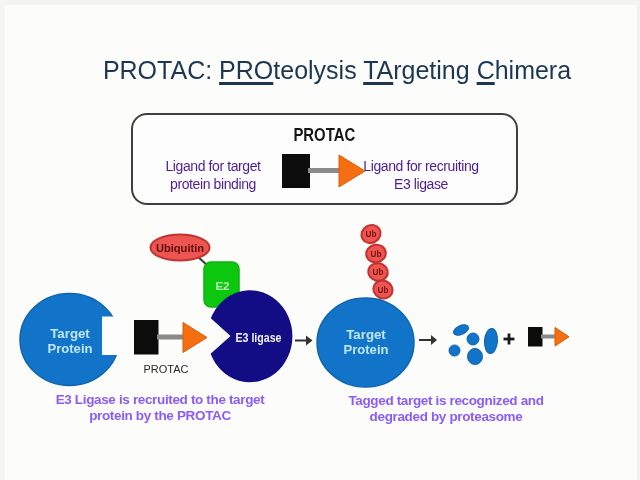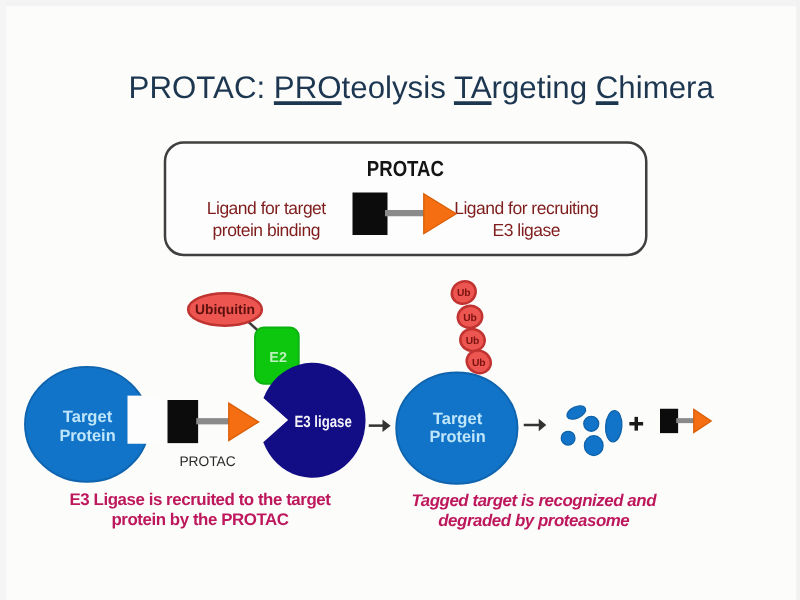--- a/index.html
+++ b/index.html
@@ -4,26 +4,26 @@
 <style>
   html,body{margin:0;padding:0;}
   body{width:640px;height:480px;background:#fcfcfb;font-family:"Liberation Sans",sans-serif;position:relative;overflow:hidden;}
   .edge-top{position:absolute;left:0;top:0;width:640px;height:5px;background:#f3f3f3;}
   .edge-left{position:absolute;left:0;top:0;width:5px;height:480px;background:#f5f5f5;}
   .title{position:absolute;left:0;top:56px;width:640px;text-align:center;color:#1d3751;font-size:25px;letter-spacing:0px;padding-left:17px;}
   .title u{text-underline-offset:3px;text-decoration-thickness:2.5px;}
   .pbox{position:absolute;left:131px;top:113px;width:383px;height:88px;border:2px solid #3f3f3f;border-radius:16px;background:#fdfdfd;}
   .pbox-title{position:absolute;left:0;top:10px;width:100%;text-align:center;font-weight:bold;font-size:17.5px;color:#141414;}
   .pbox-title span{display:inline-block;transform:scaleX(0.85);transform-origin:center;}
-  .btxt{position:absolute;font-size:14px;color:#7f1d1d;text-align:center;line-height:17.5px;letter-spacing:-0.4px;}
+  .btxt{position:absolute;font-size:14px;color:#4c1d95;text-align:center;line-height:17.5px;letter-spacing:-0.4px;}
   .btxt-l{left:10px;top:43px;width:140px;}
   .btxt-r{left:218px;top:43px;width:140px;}
-  .cap{position:absolute;font-weight:bold;font-size:13.5px;color:#be185d;text-align:center;line-height:15.5px;letter-spacing:-0.35px;}
+  .cap{position:absolute;font-weight:bold;font-size:13.5px;color:#8b5cf6;text-align:center;line-height:15.5px;letter-spacing:-0.35px;}
   .cap-l{left:40px;top:392px;width:240px;}
-  .cap-r{left:307px;top:393px;width:240px;font-style:italic;}
+  .cap-r{left:326px;top:393px;width:240px;}
   svg{position:absolute;left:0;top:0;}
 </style>
 </head>
 <body>
 <div class="edge-top"></div>
 <div class="edge-left"></div>
 <div style="position:absolute;right:0;top:0;width:3px;height:480px;background:#f2f2f2;"></div>
 <div class="title">PROTAC: <u>PRO</u>teolysis <u>TA</u>rgeting <u>C</u>himera</div>
 
 <div class="pbox">

